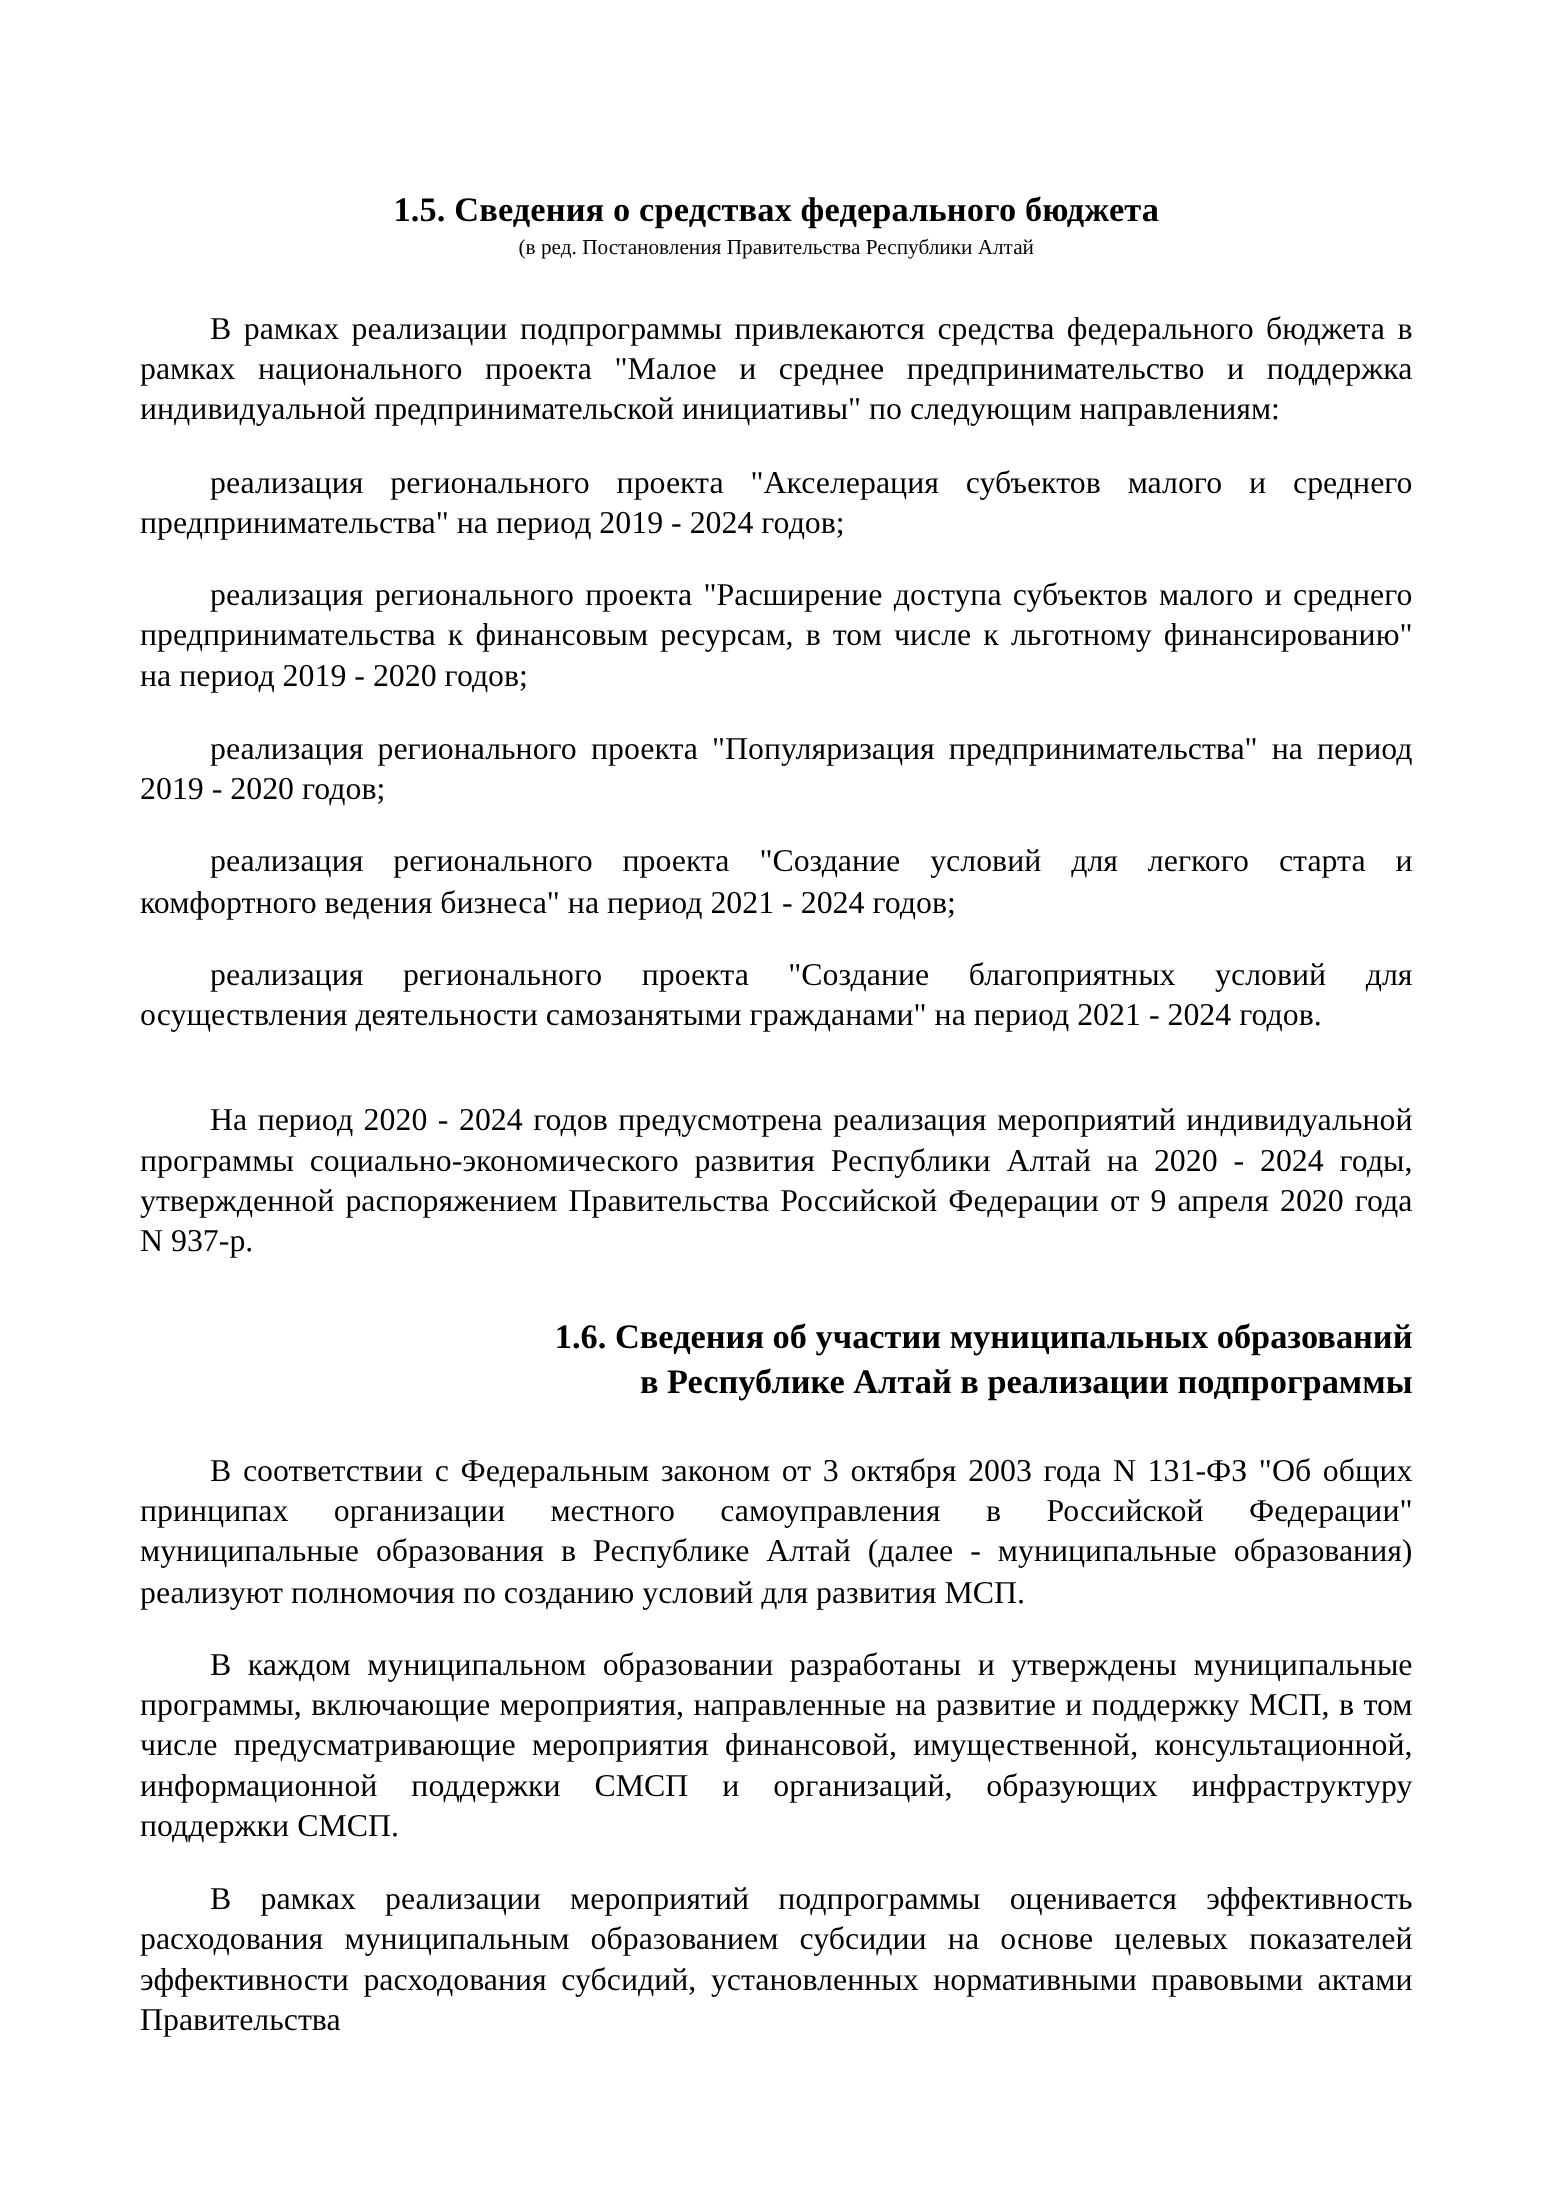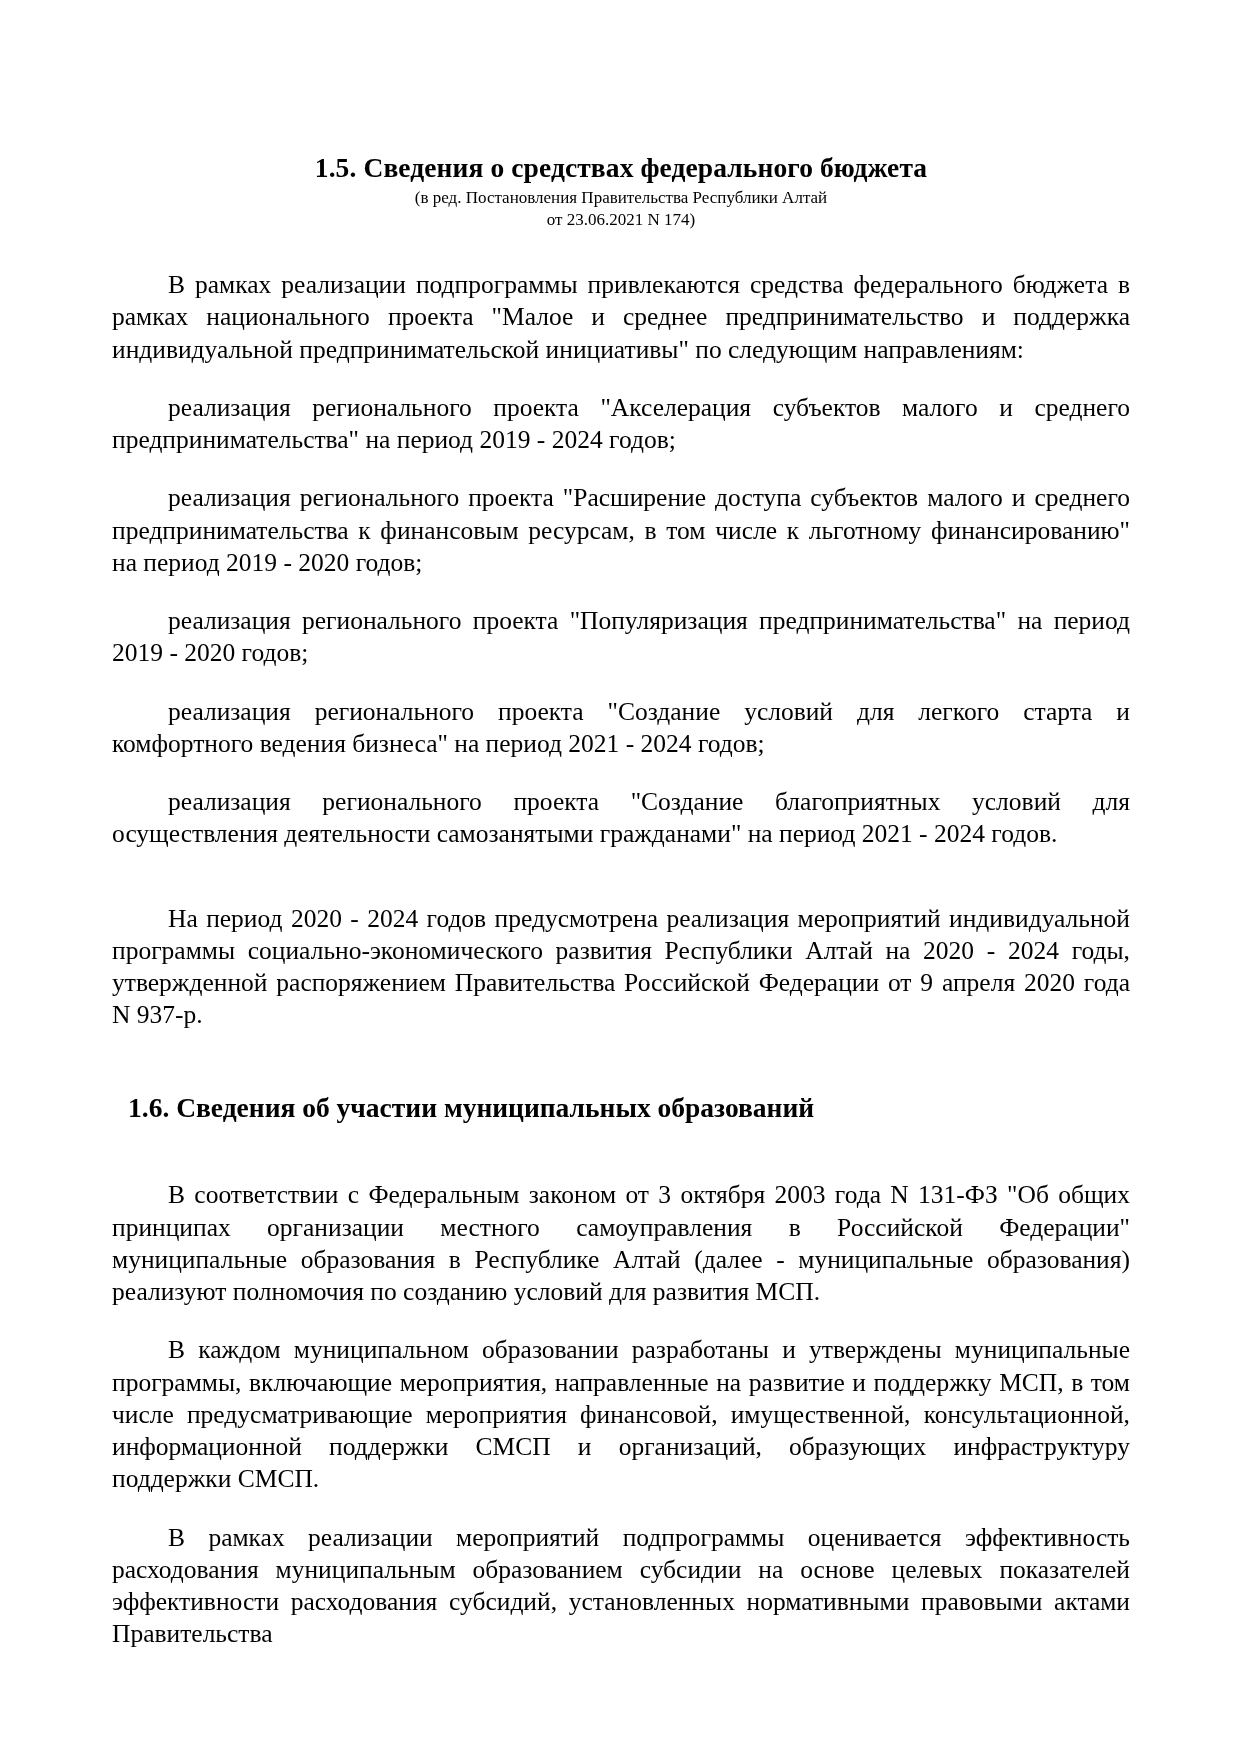--- a/index.html
+++ b/index.html
@@ -28,25 +28,25 @@
   }
   .heading {
     text-align: center;
     font-weight: bold;
     font-size: 27.5px;
     line-height: 1.34;
     margin: 0;
     letter-spacing: 0.1px;
   }
   .heading-2 {
-    text-align: left;
+    text-align: right;
     font-weight: bold;
     font-size: 27.5px;
     line-height: 1.30;
-    margin: 16px;
+    margin: 0;
   }
   .subtitle {
     text-align: center;
     font-size: 17px;
     line-height: 1.30;
     margin: 0;
   }
   .para {
     text-align: justify;
     text-justify: inter-word;
@@ -62,21 +62,20 @@
 </style>
 </head>
 <body>
 
 <div class="page">
   <div class="content">
 
     <h1 class="heading">1.5. Сведения о средствах федерального бюджета</h1>
 
     <p class="subtitle">(в ред. Постановления Правительства Республики Алтай</p>
-    <p class="subtitle">от 23.06.2021 N 174)</p>
 
     <div class="spacer-lg"></div>
 
     <p class="para">В рамках реализации подпрограммы привлекаются средства федерального бюджета в рамках национального проекта "Малое и среднее предпринимательство и поддержка индивидуальной предпринимательской инициативы" по следующим направлениям:</p>
 
     <div class="spacer-md"></div>
 
     <p class="para">реализация регионального проекта "Акселерация субъектов малого и среднего предпринимательства" на период 2019 - 2024 годов;</p>
 
     <div class="spacer-md"></div>
@@ -98,20 +97,21 @@
     <div class="spacer-md"></div>
 
 
     <div class="spacer-md"></div>
 
     <p class="para">На период 2020 - 2024 годов предусмотрена реализация мероприятий индивидуальной программы социально-экономического развития Республики Алтай на 2020 - 2024 годы, утвержденной распоряжением Правительства Российской Федерации от 9 апреля 2020 года N 937-р.</p>
 
     <div class="spacer-head"></div>
 
     <h2 class="heading-2">1.6. Сведения об участии муниципальных образований</h2>
+    <h2 class="heading-2">в Республике Алтай в реализации подпрограммы</h2>
 
     <div class="spacer-lg"></div>
 
     <p class="para">В соответствии с Федеральным законом от 3 октября 2003 года N 131-ФЗ "Об общих принципах организации местного самоуправления в Российской Федерации" муниципальные образования в Республике Алтай (далее - муниципальные образования) реализуют полномочия по созданию условий для развития МСП.</p>
 
     <div class="spacer-md"></div>
 
     <p class="para">В каждом муниципальном образовании разработаны и утверждены муниципальные программы, включающие мероприятия, направленные на развитие и поддержку МСП, в том числе предусматривающие мероприятия финансовой, имущественной, консультационной, информационной поддержки СМСП и организаций, образующих инфраструктуру поддержки СМСП.</p>
 
     <div class="spacer-md"></div>

